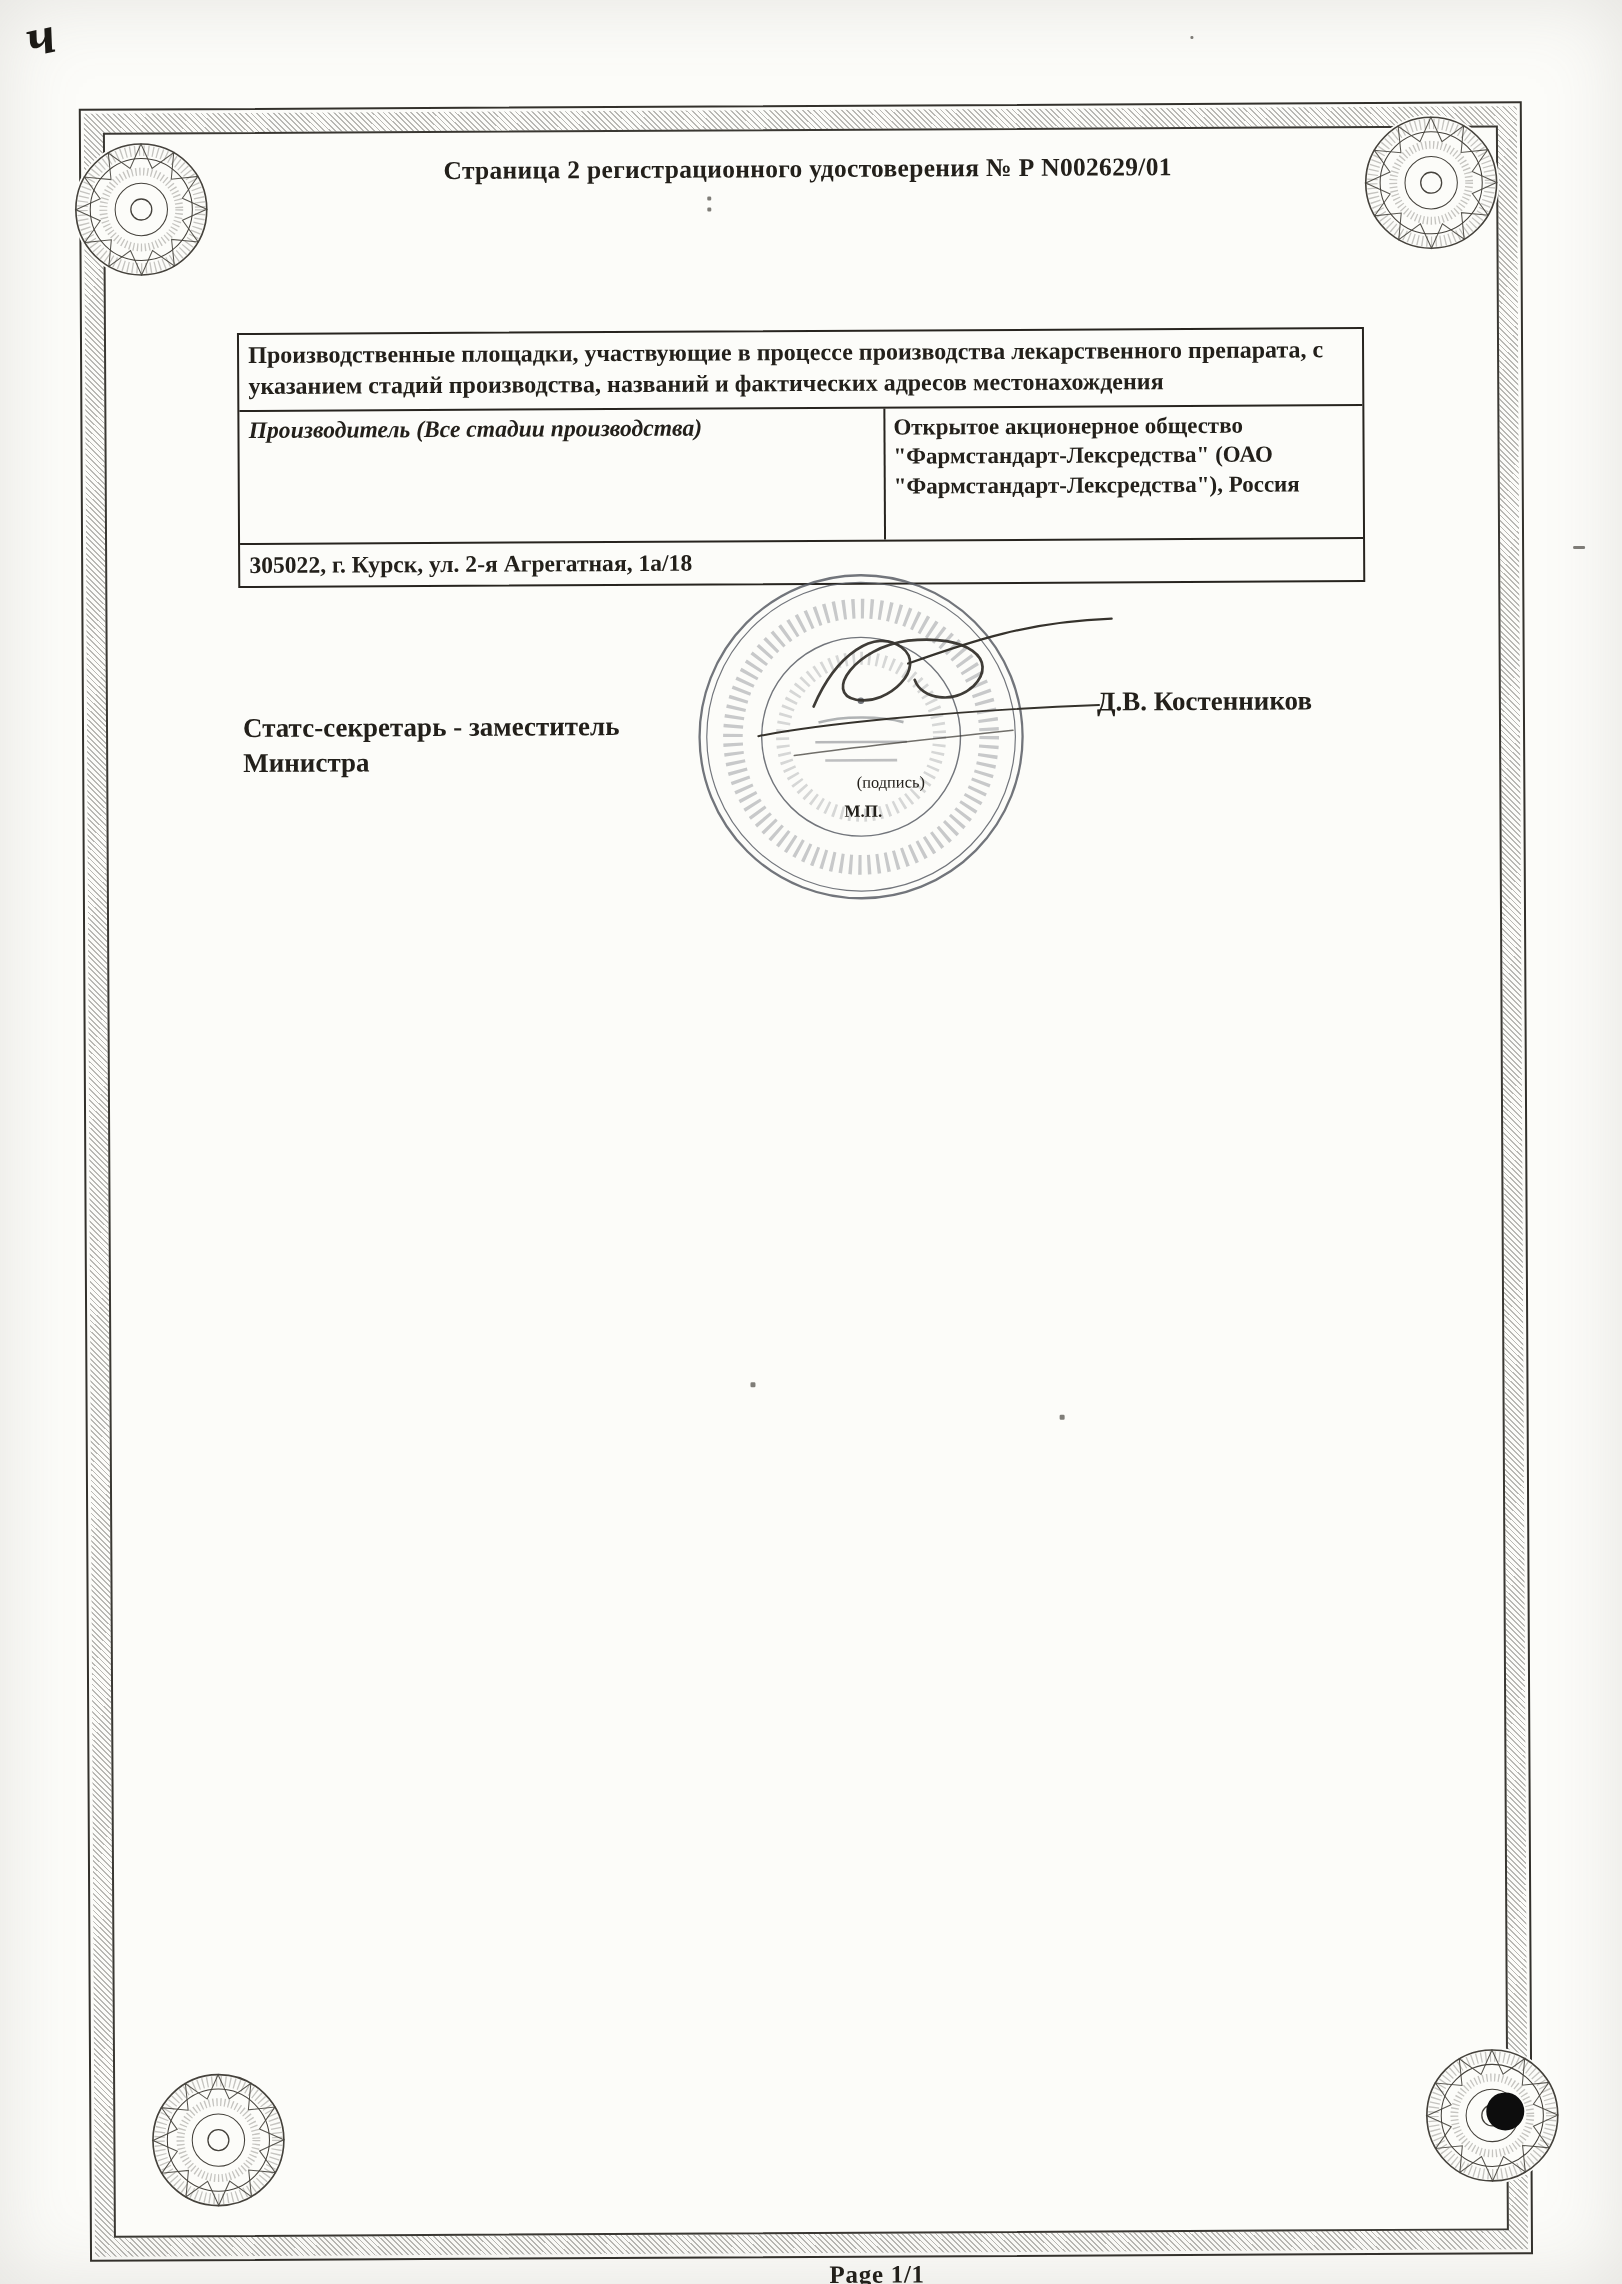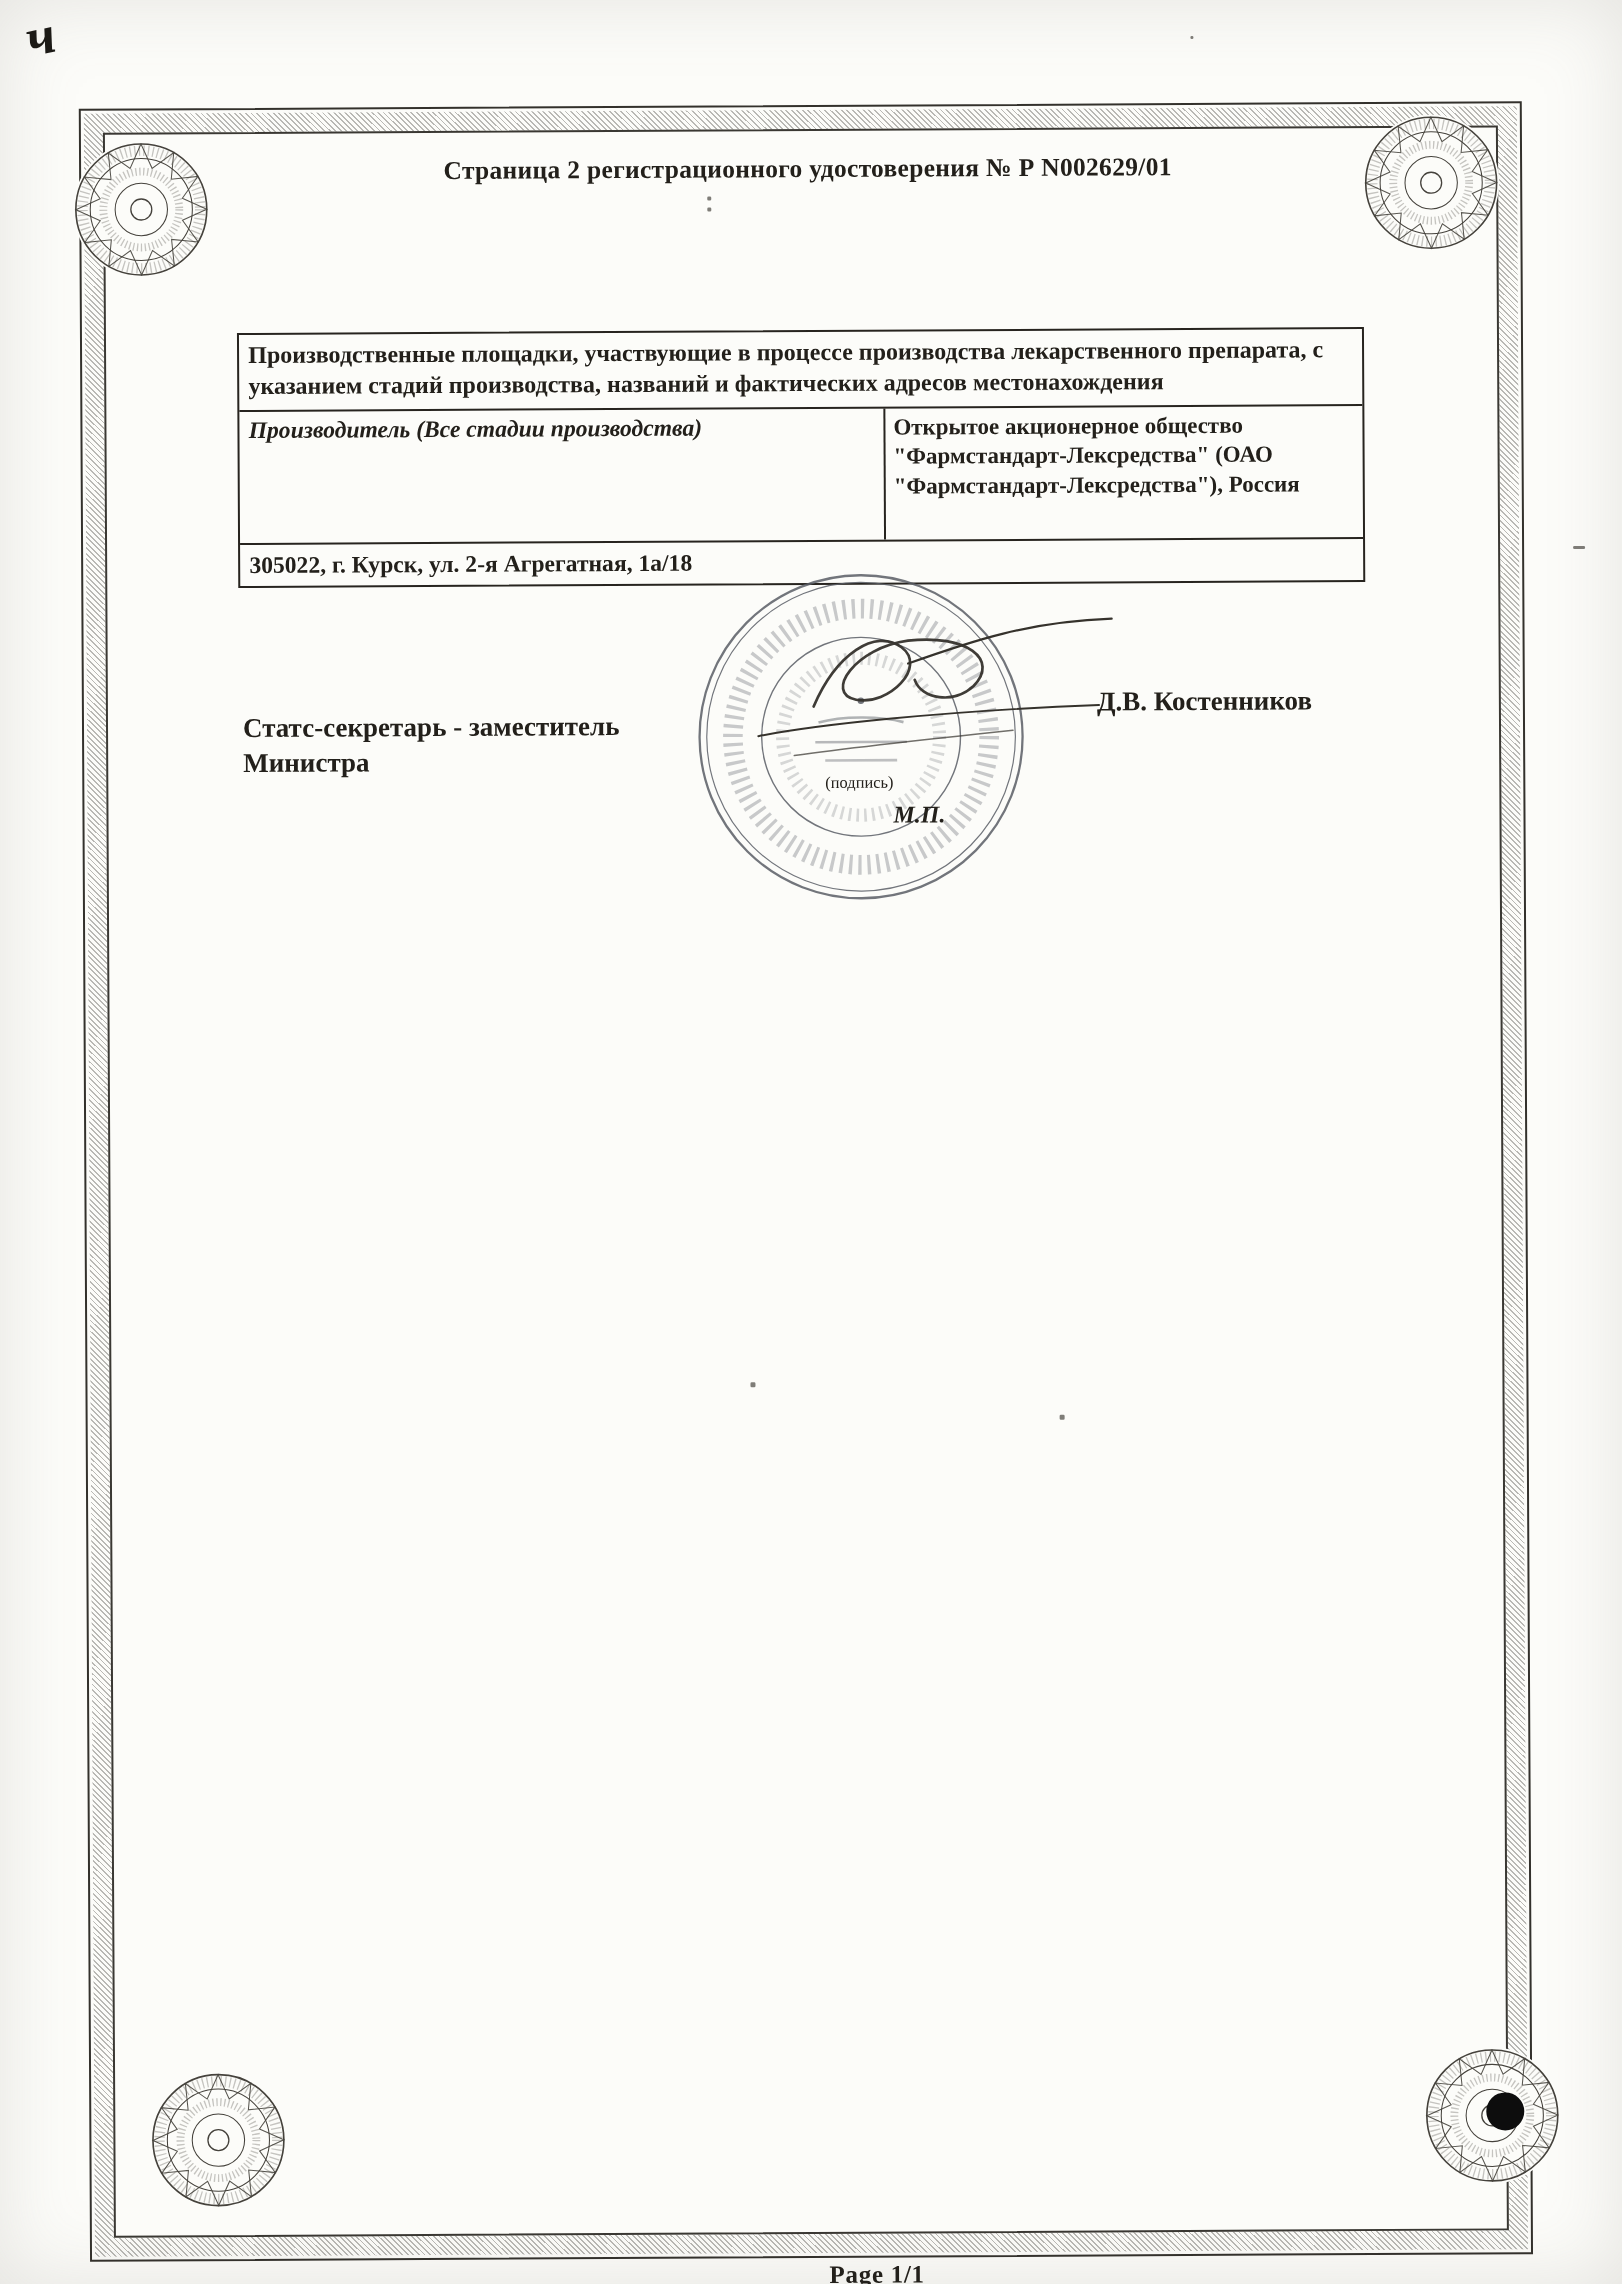--- a/index.html
+++ b/index.html
@@ -50,23 +50,23 @@
   .row-producer { display:flex; border-top:2px solid #27241f; border-bottom:2px solid #27241f; min-height:131px; }
   .cell-label { width:646px; box-sizing:border-box; border-right:2px solid #27241f;
     padding:5.2px 9.2px; font-size:23.6px; font-weight:bold; font-style:italic; }
   .cell-value { flex:1; padding:3.9px 7.9px; font-size:23px; line-height:29.4px; font-weight:bold; }
   .row-address { padding:6.5px 9.2px 7.9px; font-size:23.6px; font-weight:bold; }
 
   
   .sign-post { position:absolute; left:244px; top:708px; font-size:27px; line-height:35px;
     font-weight:bold; white-space:pre-line; z-index:6; }
   .sign-name { position:absolute; left:1098px; top:688px; font-size:27px; font-weight:bold; z-index:6; }
-  .sign-caption { position:absolute; left:826px; top:773px; width:131px; text-align:left;
+  .sign-caption { position:absolute; left:826px; top:773px; width:131px; text-align:center;
     font-size:16.4px; z-index:6; }
-  .seal-caption { position:absolute; left:894px; top:802px; font-size:24px; font-weight:bold; z-index:6;font-style:italic; }
+  .seal-caption { position:absolute; left:845px; top:802px; font-size:17px; font-weight:bold; z-index:6; }
 
   .stamp-svg { position:absolute; left:692px; top:567px; width:340px; height:340px;
     z-index:5; opacity:.85; }
   .signature-svg { position:absolute; left:661px; top:602px; width:523px; height:209px; z-index:6; }
 
   
   .page-footer { position:absolute; left:772px; top:2261px; width:196px; text-align:center;
     font-size:25px; font-weight:bold; letter-spacing:0.7px; z-index:4; }
 </style>
 </head>

